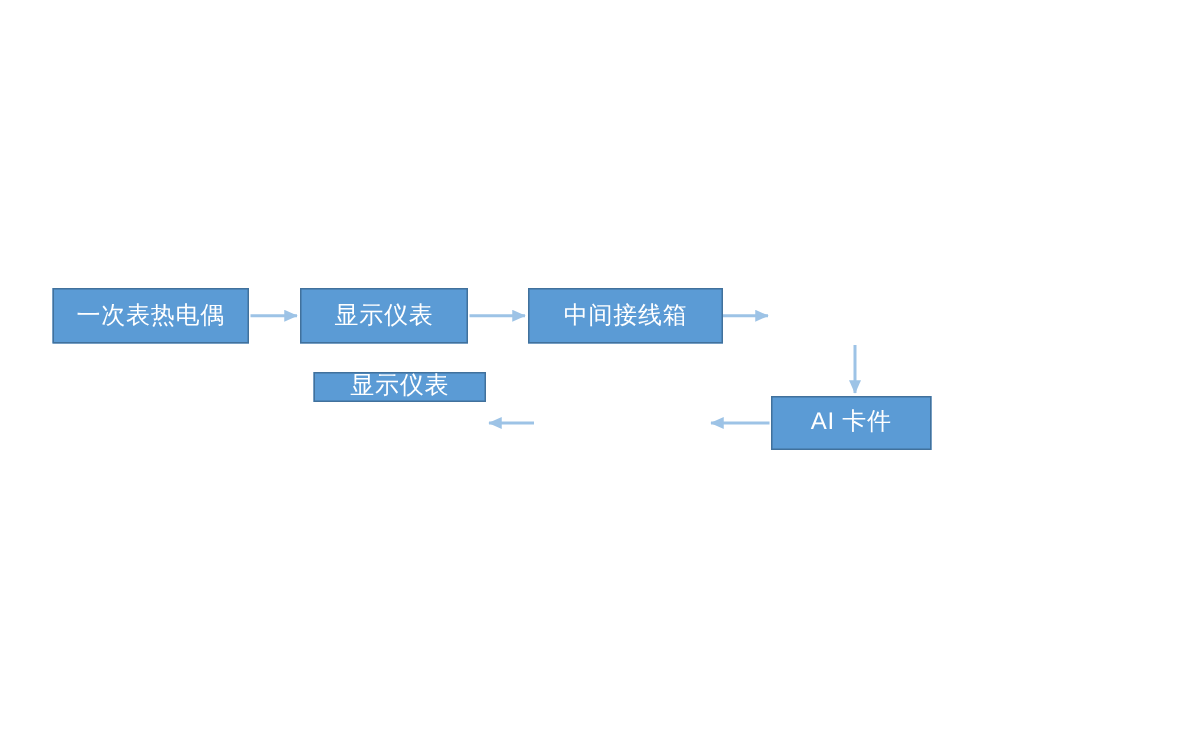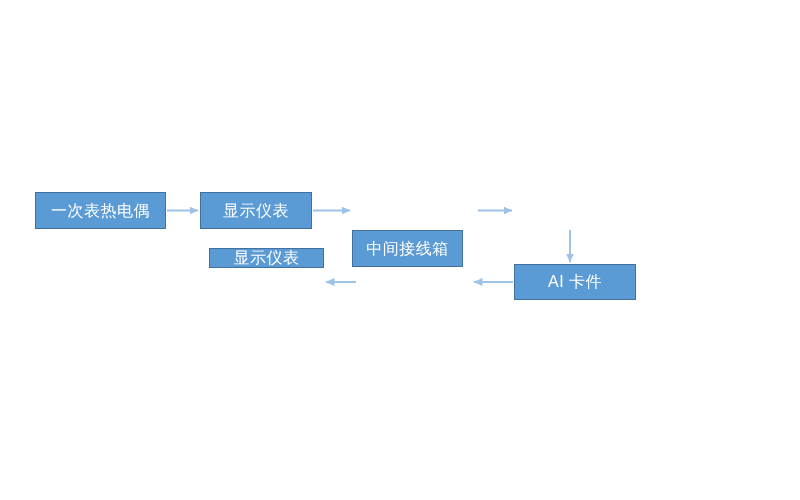--- a/index.html
+++ b/index.html
@@ -83,26 +83,26 @@
   </svg>
 
   <div class="node" style="left:35px; top:192px; width:131px; height:37px;text-align:center;">
     <span class="node-label">一次表热电偶</span>
   </div>
 
   <div class="node" style="left:200px; top:192px; width:112px; height:37px;">
     <span class="node-label">显示仪表</span>
   </div>
 
-  <div class="node" style="left:352px; top:192px; width:111px; height:37px;margin-top:38px;">
+  <div class="node" style="left:352px; top:192px; width:130px; height:37px;">
     <span class="node-label">中间接线箱</span>
   </div>
 
 
-  <div class="node" style="left:514px; top:264px; width:122px; height:36px;">
+  <div class="node" style="left:514px; top:264px; width:107px; height:36px;">
     <span class="node-label">AI 卡件</span>
   </div>
 
 
   <div class="node" style="left:209px; top:248px; width:115px; height:20px;">
     <span class="node-label">显示仪表</span>
   </div>
 
 </div>
 

